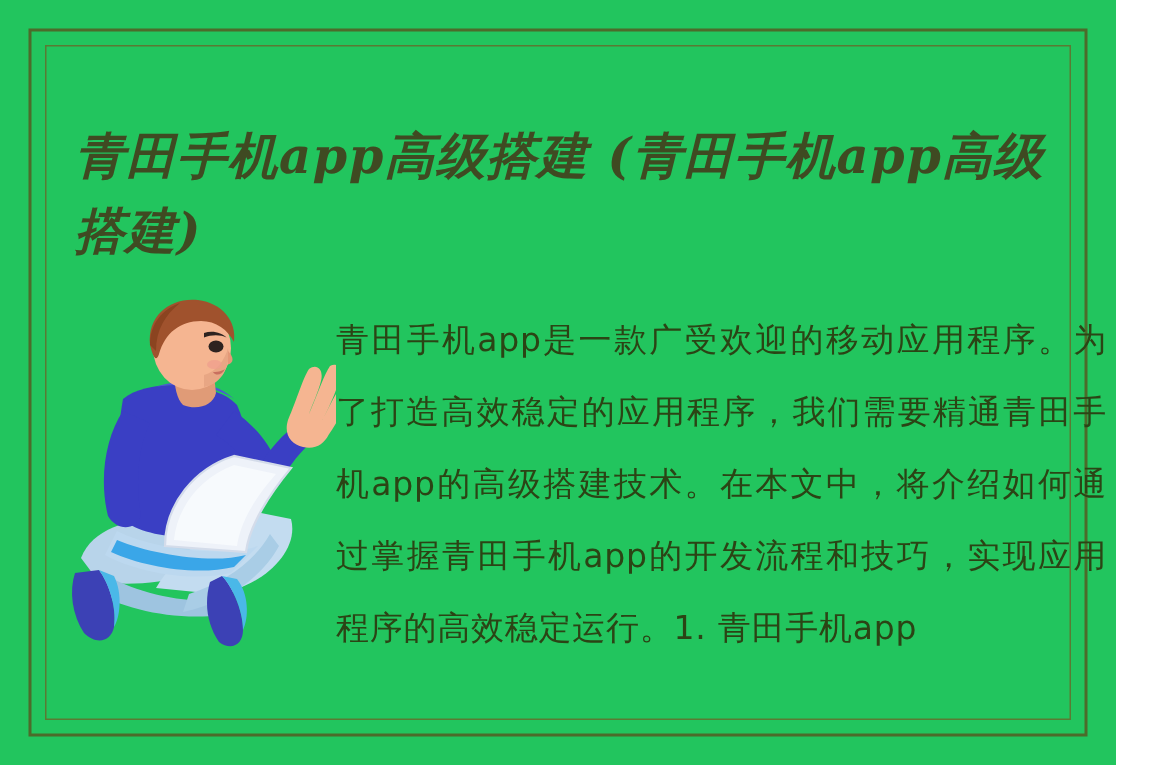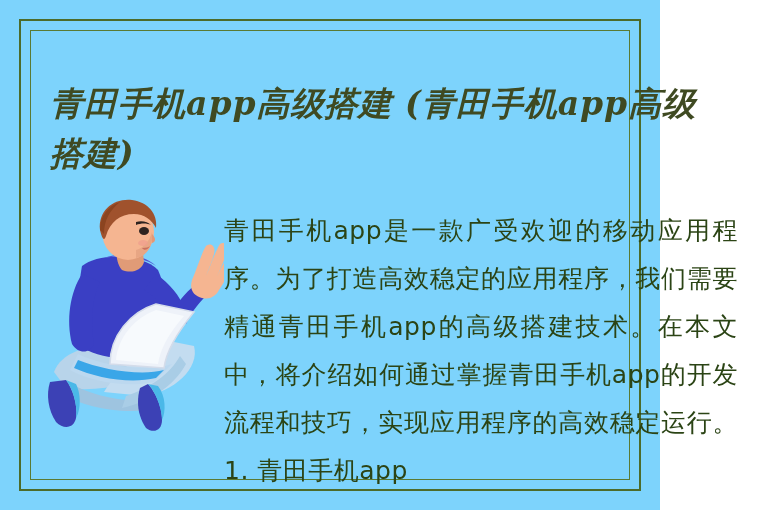--- a/index.html
+++ b/index.html
@@ -8,23 +8,23 @@
   }
   body {
     width: 768px;
     height: 510px;
     overflow: hidden;
     font-family: "DejaVu Sans", sans-serif;
   }
 
   .poster {
     position: relative;
-    width: 660px;
+    width: 744px;
     height: 510px;
-    background: #7dd3fc;
+    background: #22c55e;
     box-sizing: border-box;
   }
 
   
   .frame-outer {
     position: absolute;
     left: 19px;
     top: 19px;
     right: 19px;
     bottom: 19px;
@@ -73,21 +73,21 @@
     height: 100%;
   }
 
   
   .body-copy {
     position: absolute;
     left: 224px;
     top: 182px;
     width: 514px;
     font-family: "DejaVu Sans", sans-serif;
-    font-size: 25px;
+    font-size: 22px;
     line-height: 48px;
     color: #2b4415;
     text-align: justify;
     text-justify: inter-character;
     letter-spacing: 0.5px;
   }
 </style>
 </head>
 <body>
 

